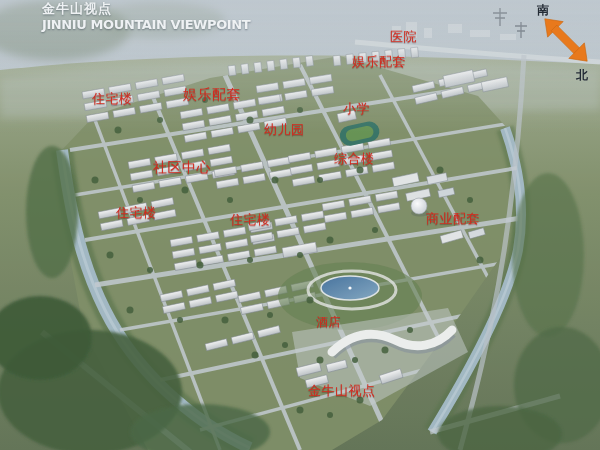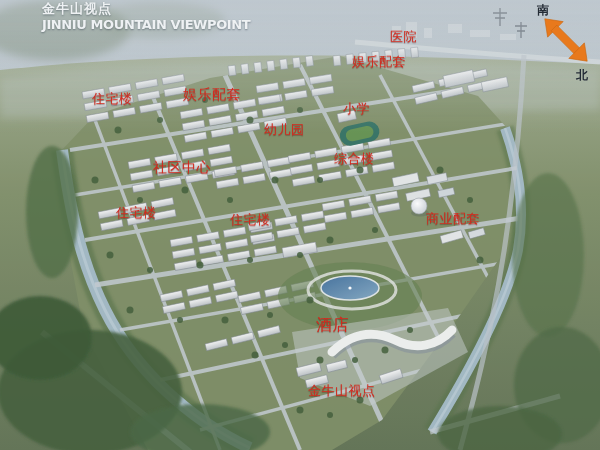--- a/index.html
+++ b/index.html
@@ -11,21 +11,21 @@
   .title-block{position:absolute;left:42px;top:2px;color:#eef1f3;
     text-shadow:0 1px 2px rgba(60,72,84,.55);}
   .title-cn{font-size:13px;font-weight:bold;letter-spacing:1px;line-height:1.15;}
   .title-en{font-size:13px;font-weight:bold;letter-spacing:-.4px;line-height:1.2;}
   .map-label{
     position:absolute;color:#d42a1e;font-weight:normal;font-size:13px;line-height:1.1;
     letter-spacing:.5px;white-space:nowrap;
     text-shadow:0 1px 1px rgba(70,10,0,.4);
   }
   .map-label.lg{font-size:14px;}
-  .map-label.sm{font-size:16px;}
+  .map-label.sm{font-size:12px;}
   .compass-arrow{position:absolute;left:534px;top:8px;width:64px;height:64px;}
   .compass-label{position:absolute;font-size:12px;font-weight:bold;color:#232b35;
     text-shadow:0 0 1px rgba(255,255,255,.25);}
   .compass-south{left:537px;top:2px;}
   .compass-north{left:576px;top:67px;}
 </style>
 </head>
 <body>
 
 <div class="stage">

